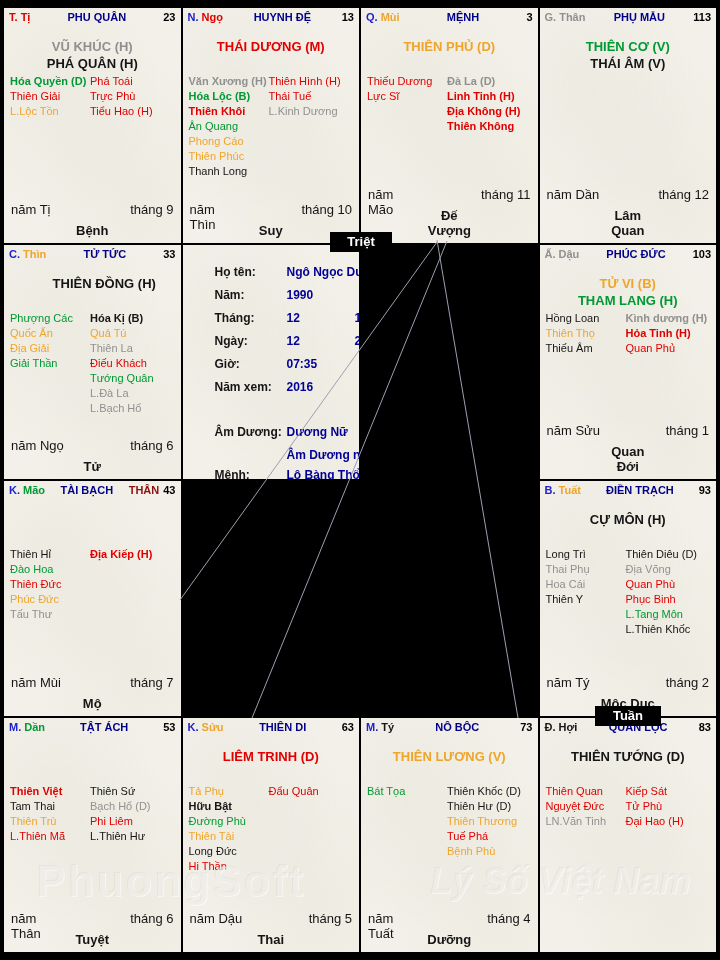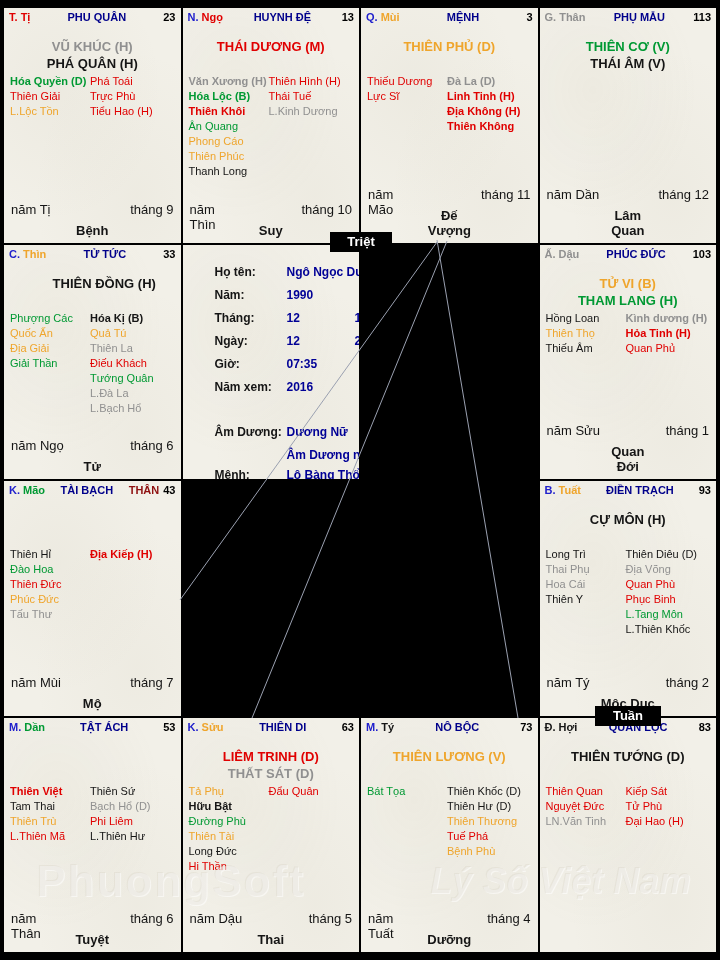--- a/index.html
+++ b/index.html
@@ -297,21 +297,20 @@
         </div>
       </div>
       <div class="cell" style="grid-area: 4 / 2;">
         <div class="hdr">
           <span><span style="color: rgb(32, 32, 204);">K. </span><span style="color: rgb(239, 165, 44);">Sửu</span></span>
           <span class="pname" style="color: rgb(0, 0, 139);">THIÊN DI</span>
           <span>63</span>
         </div>
         <div class="mains">
           <div style="color: rgb(224, 0, 0);">LIÊM TRINH (D)</div>
-          <div style="color: rgb(144, 144, 144);">THẤT SÁT (D)</div>
         </div>
         <div class="scols">
           <div class="scol-l">
             <div style="color: rgb(239, 165, 44);">Tả Phụ</div>
             <div style="color: rgb(21, 21, 21); font-weight: bold;">Hữu Bật</div>
             <div style="color: rgb(0, 153, 51);">Đường Phù</div>
             <div style="color: rgb(239, 165, 44);">Thiên Tài</div>
             <div style="color: rgb(21, 21, 21);">Long Đức</div>
             <div style="color: rgb(224, 0, 0);">Hi Thần</div>
           </div>

